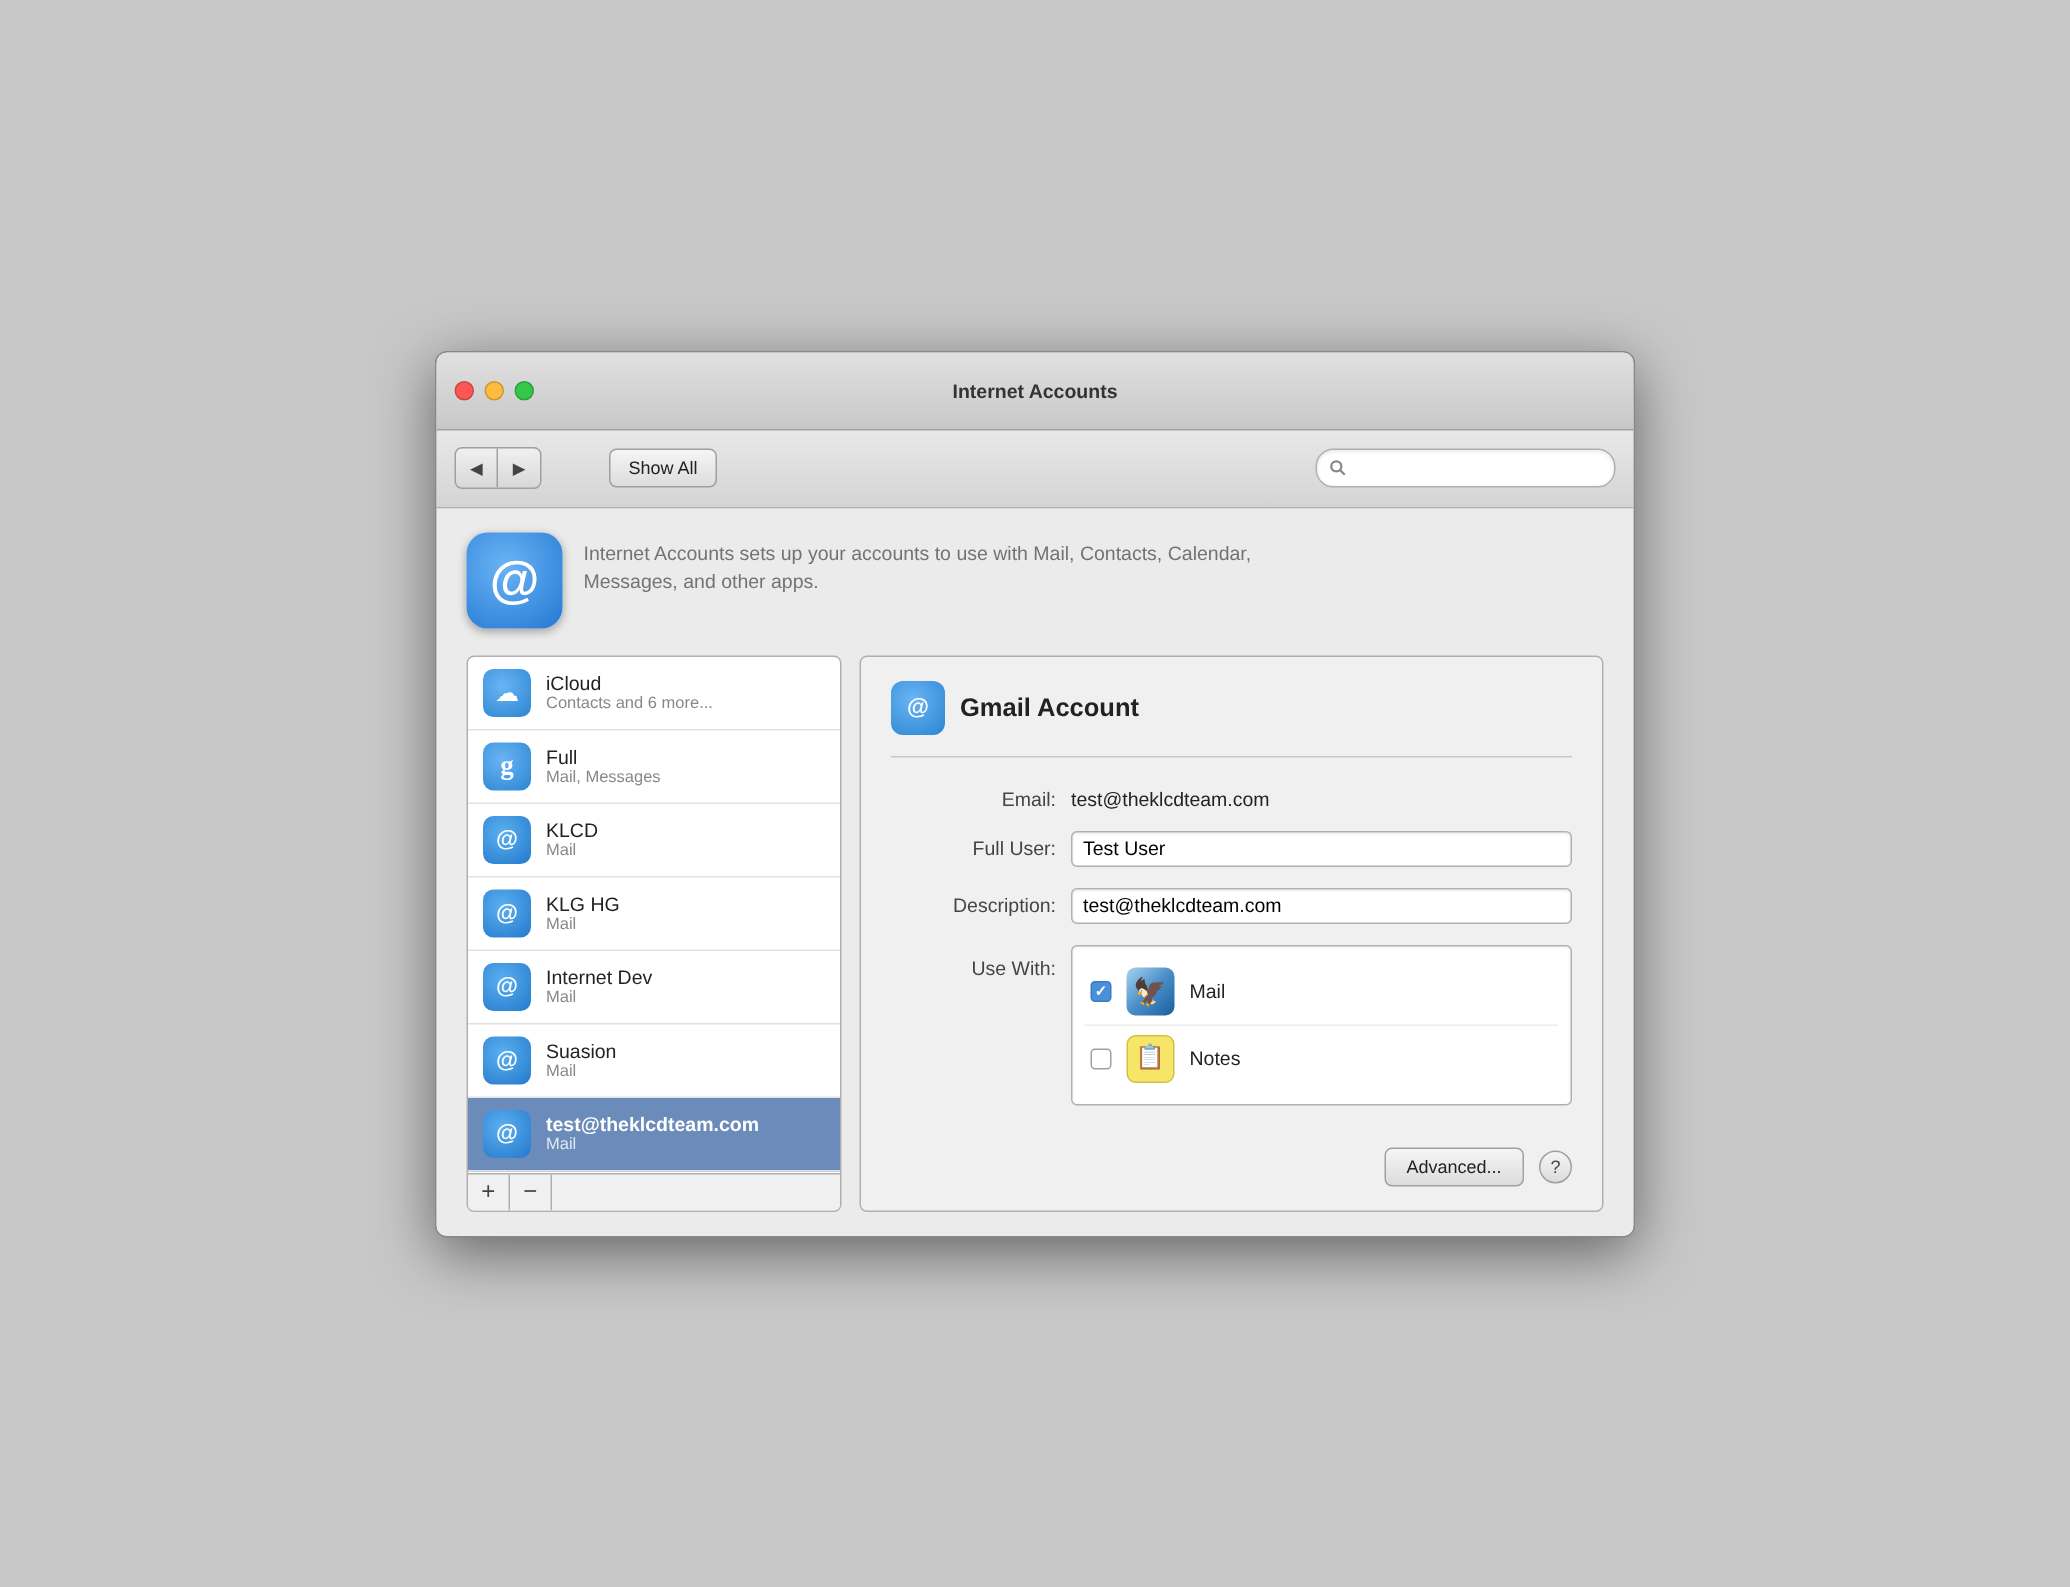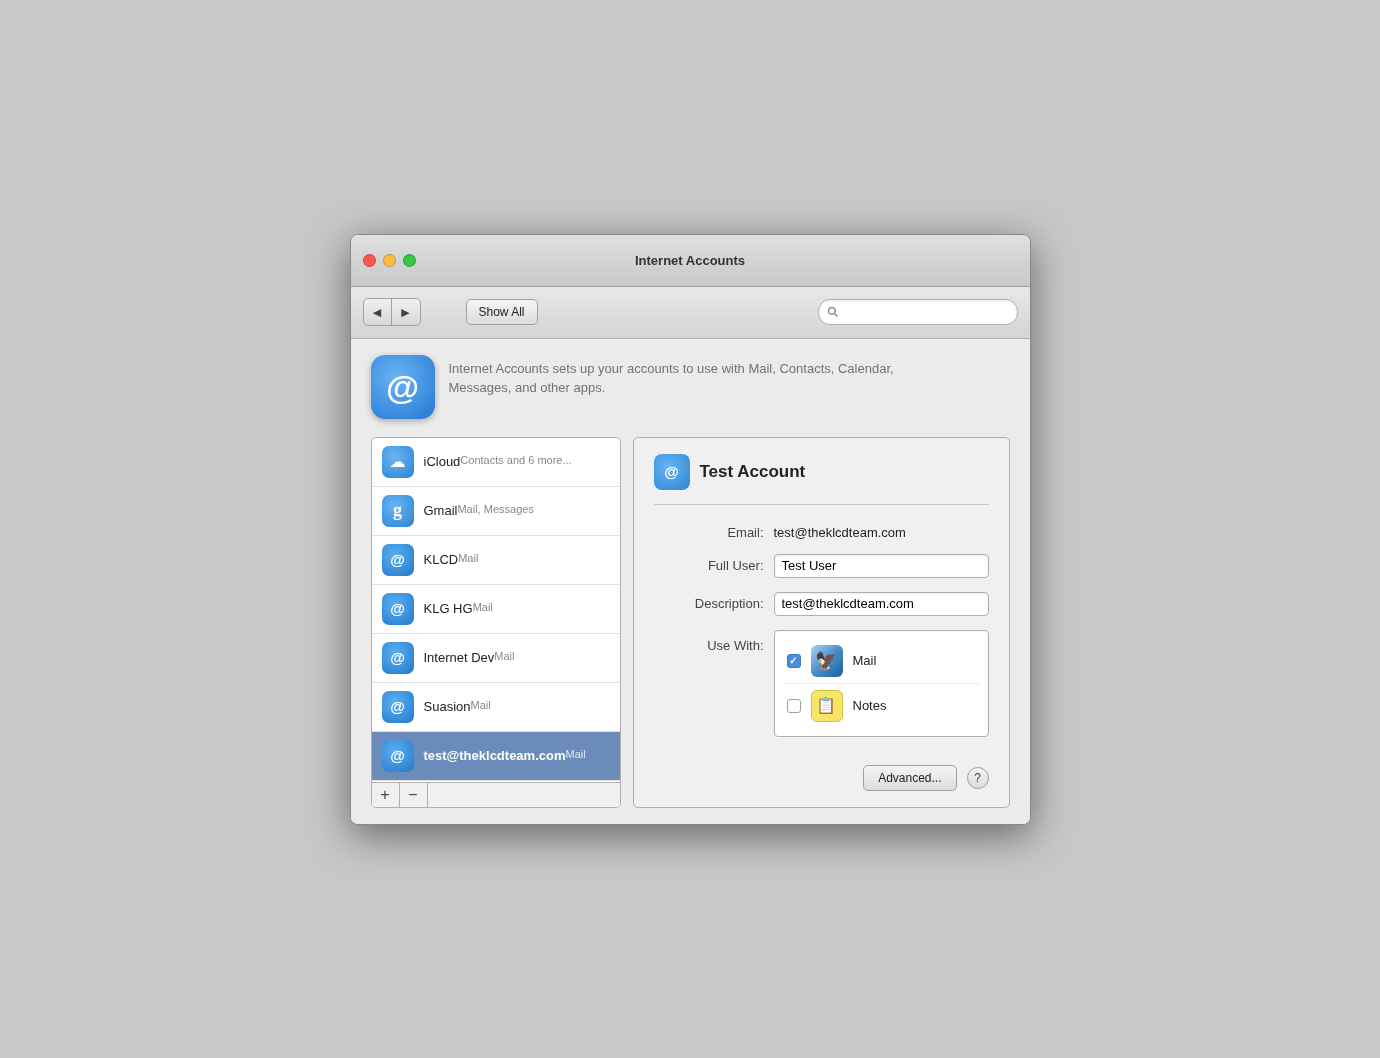--- a/index.html
+++ b/index.html
@@ -9,21 +9,21 @@
       background: #c8c8c8;
       display: flex;
       justify-content: center;
       align-items: center;
       width: 1380px;
       height: 1058px;
       overflow: hidden;
     }
 
     .window {
-      width: 681px;
+      width: 800px;
       background: #ebebeb;
       border-radius: 8px;
       box-shadow: 0 10px 40px rgba(0,0,0,0.5);
       overflow: hidden;
       border: 1px solid #888;
     }
 
     
     .titlebar {
       background: linear-gradient(to bottom, #e0e0e0 0%, #c8c8c8 100%);
@@ -247,21 +247,21 @@
     }
 
     .account-icon-at {
       color: white;
       font-size: 15px;
       font-weight: bold;
     }
 
     .account-info {
       display: flex;
-      flex-direction: row;
+      flex-direction: column;
     }
 
     .account-name {
       font-size: 13px;
       color: #222;
       font-weight: 500;
     }
 
     .account-subtitle {
       font-size: 11px;
@@ -533,21 +533,21 @@
               <span class="account-name">iCloud</span>
               <span class="account-subtitle">Contacts and 6 more...</span>
             </div>
           </div>
 
           <div class="account-item">
             <div class="account-icon account-icon-gmail">
               <span class="gmail-g">g</span>
             </div>
             <div class="account-info">
-              <span class="account-name">Gmail</span>
+              <span class="account-name">Full</span>
               <span class="account-subtitle">Mail, Messages</span>
             </div>
           </div>
 
           <div class="account-item">
             <div class="account-icon account-icon-mail">
               <span class="account-icon-at">@</span>
             </div>
             <div class="account-info">
               <span class="account-name">KLCD</span>
@@ -602,21 +602,21 @@
           <button class="footer-btn">−</button>
         </div>
       </div>
 
       <div class="account-details">
 
         <div class="detail-header">
           <div class="detail-icon">
             <span class="account-icon-at">@</span>
           </div>
-          <span class="detail-title">Test Account</span>
+          <span class="detail-title">Gmail Account</span>
         </div>
 
         <div class="form-row">
           <span class="form-label">Email:</span>
           <span class="form-value">test@theklcdteam.com</span>
         </div>
 
         <div class="form-row">
           <span class="form-label">Full User:</span>
           <input type="text" class="form-input" value="Test User" style="">

